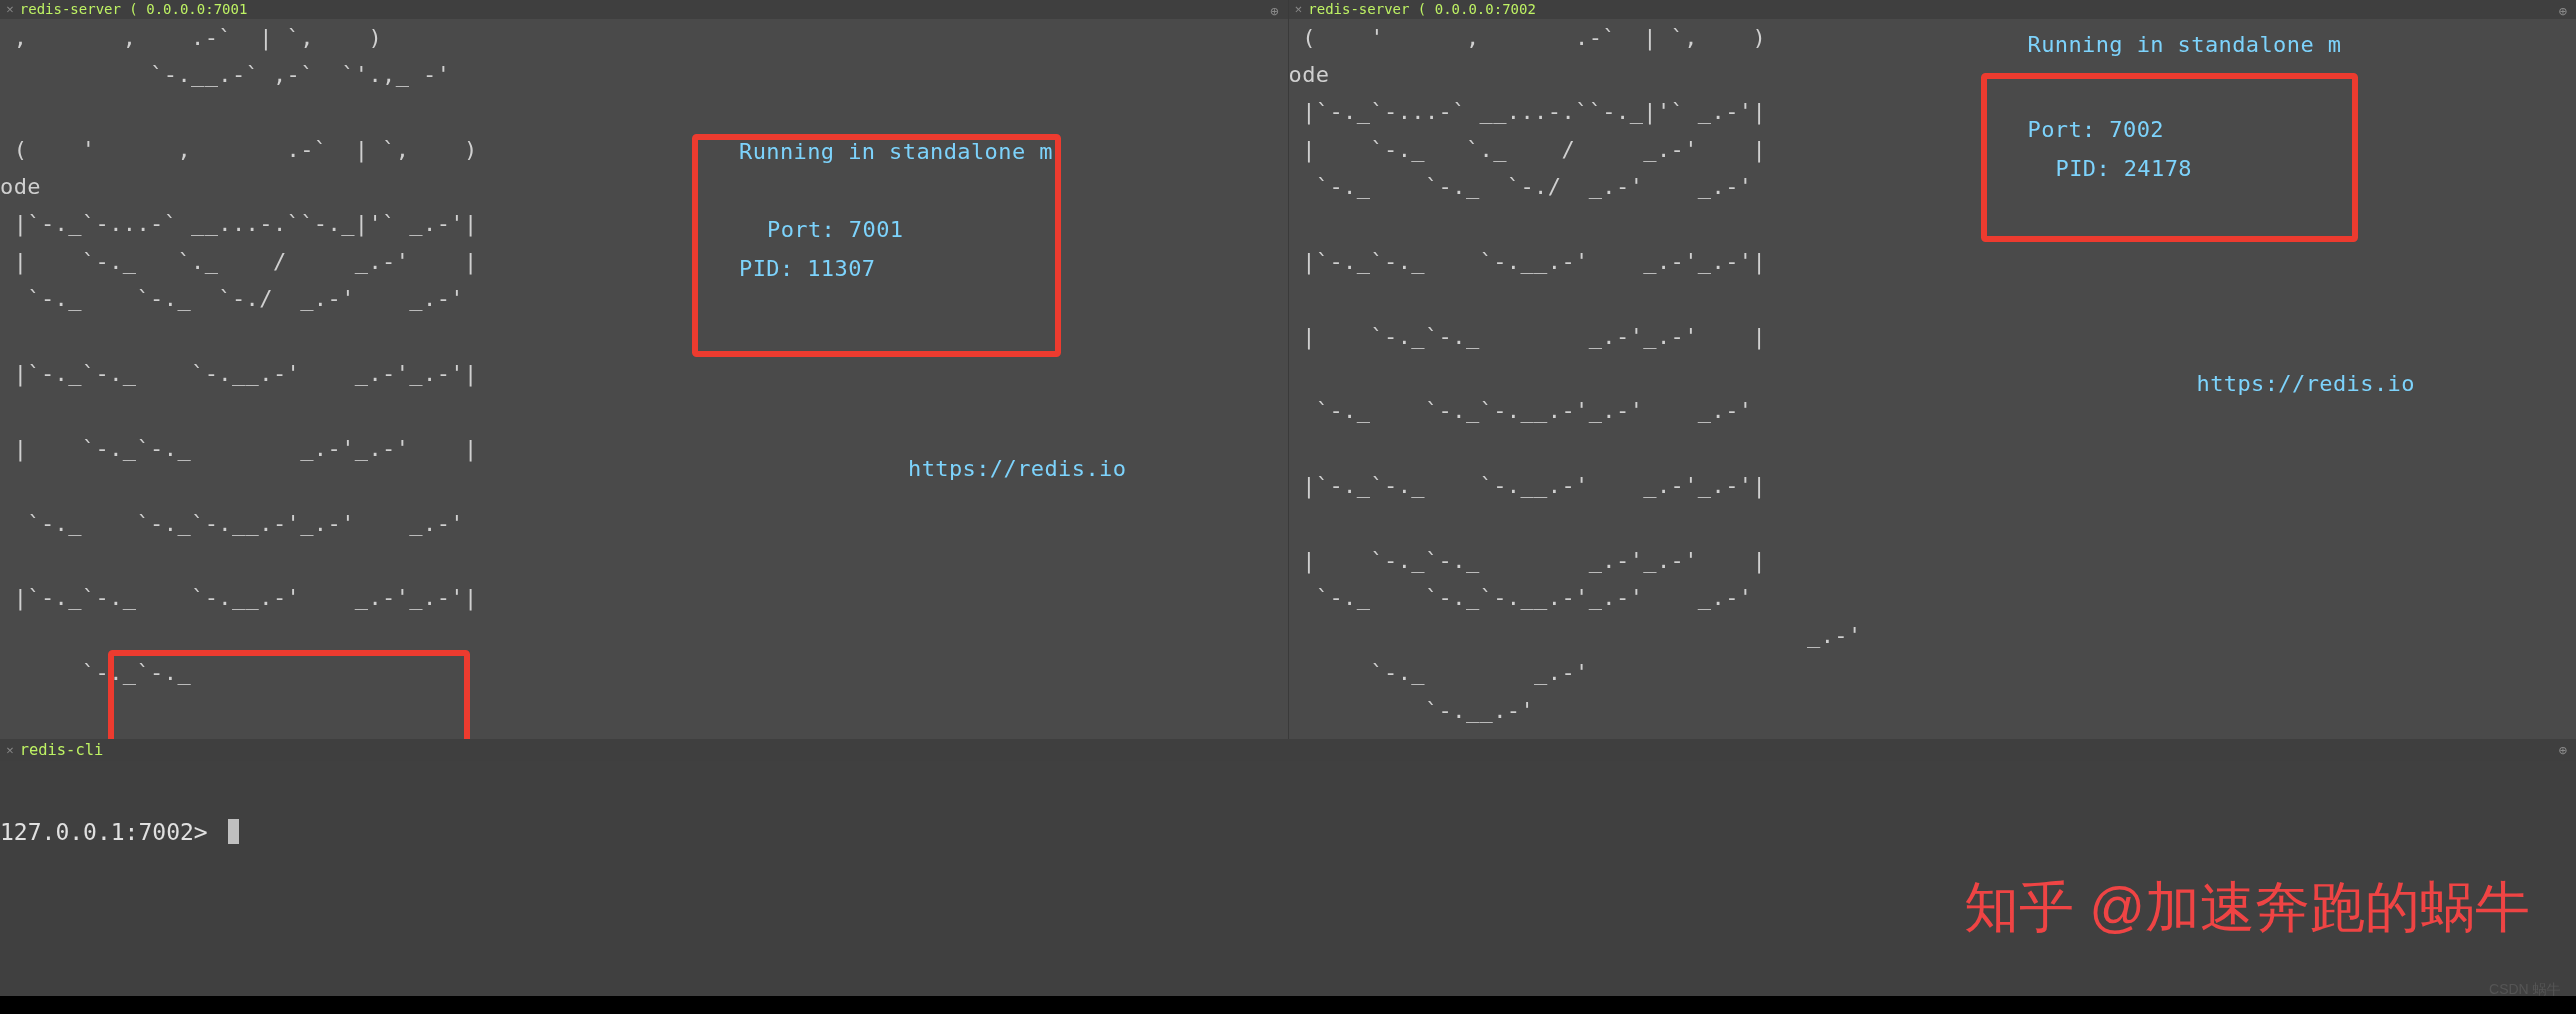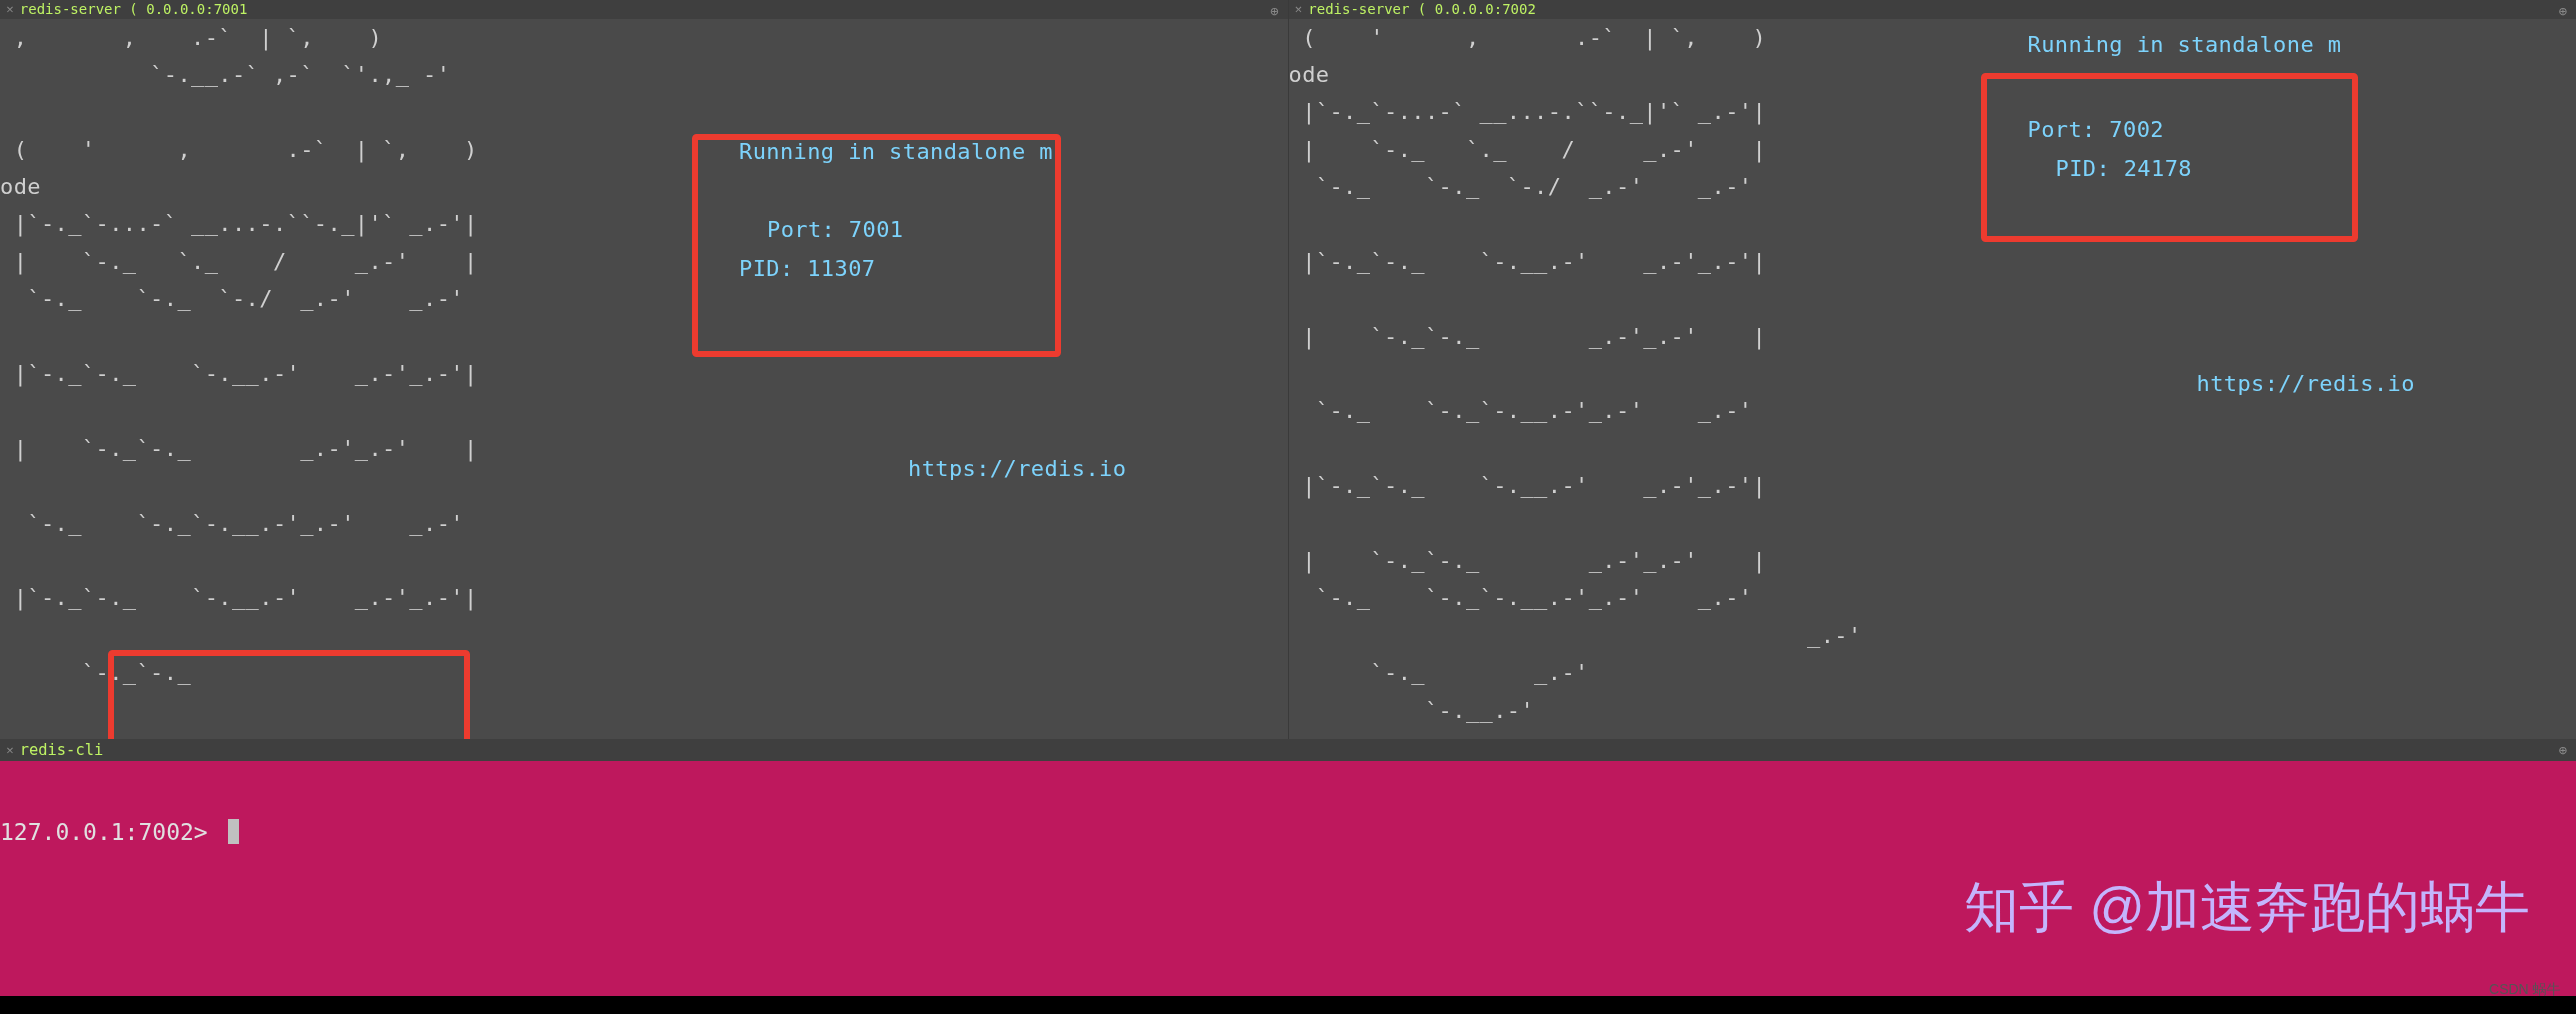--- a/index.html
+++ b/index.html
@@ -81,21 +81,21 @@
       color: #999;
       position: relative;
     }
     .bottom-tab-bar .expand-icon {
       position: absolute;
       right: 9.2px;
       color: #888;
       font-size: 14px;
     }
     .cli-pane {
-      background: #be185d;
+      background: #404040;
       height: 235px;
       padding: 6.2px 0;
       font-size: 23px;
       color: #e0e0e0;
       white-space: pre;
       position: relative;
     }
     .cli-prompt {
       display: flex;
       align-items: center;
@@ -105,21 +105,21 @@
       width: 11.5px;
       height: 24.6px;
       background: #c0c0c0;
       margin-left: 6.2px;
     }
     .watermark {
       position: absolute;
       bottom: 69px;
       right: 46px;
       font-size: 55px;
-      color: #c4b5fd;
+      color: #ef4444;
       font-family: sans-serif;
       font-weight: 400;
     }
     .watermark2 {
       position: absolute;
       bottom: 15.4px;
       right: 15.4px;
       font-size: 14px;
       color: #555;
       font-family: sans-serif;

